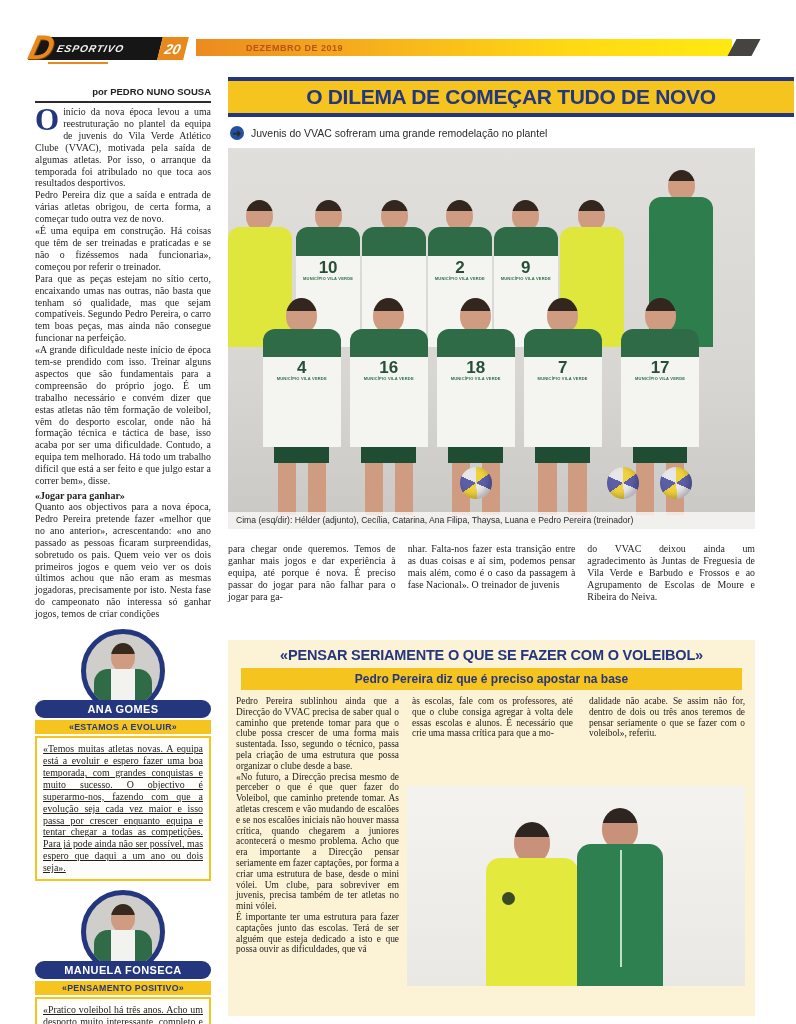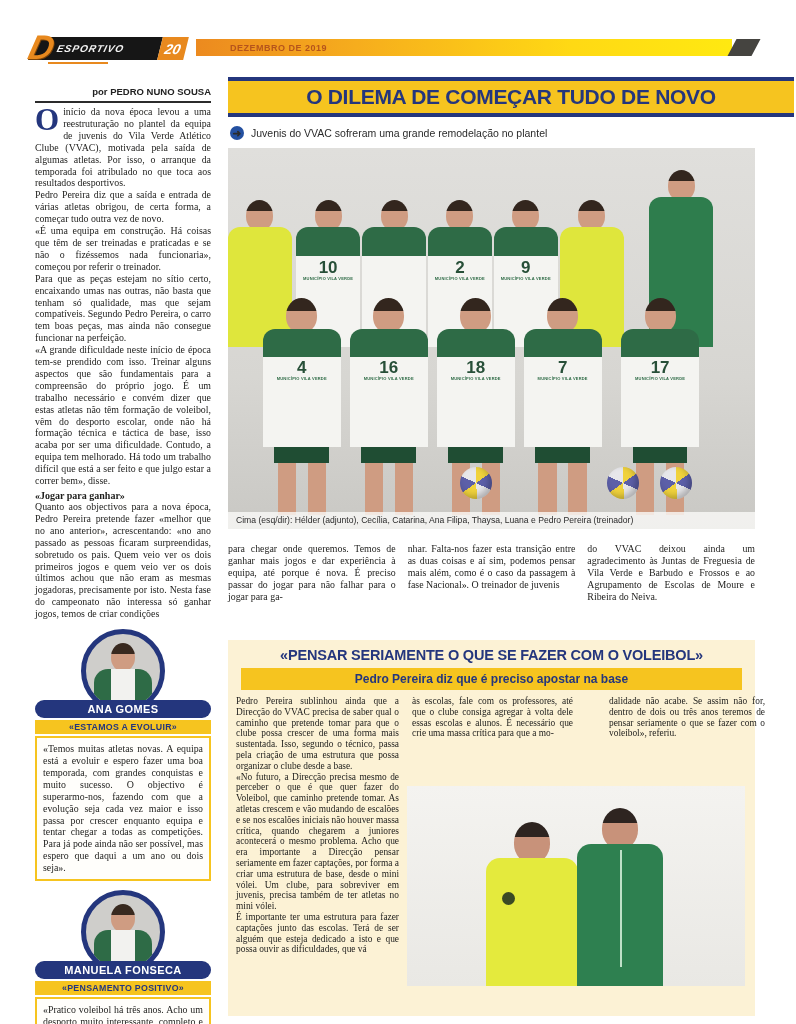--- a/index.html
+++ b/index.html
@@ -14,21 +14,21 @@
         text-shadow:1px 1px 0 #7a4308;}
   .logo-text{margin-left:22px;font-family:"Liberation Sans",sans-serif;font-style:italic;
         font-weight:bold;font-size:10px;color:#f3f3f3;letter-spacing:1px;}
   .logo-page{position:absolute;right:-26px;top:0;width:26px;height:23px;background:#e8891e;
         color:#fff;font-family:"Liberation Sans",sans-serif;font-style:italic;font-weight:bold;
         font-size:14px;display:flex;align-items:center;justify-content:center;}
   .logo-tag{position:absolute;left:48px;top:62px;width:60px;height:2px;background:#e8891e;}
   .date-bar{position:absolute;left:196px;top:39px;width:536px;height:17px;
         background:linear-gradient(90deg,#ec8a1f 0%,#f6ad1d 30%,#ffd914 70%,#ffe911 100%);
         display:flex;align-items:center;}
-  .date-bar span{margin-left:14px;font-family:"Liberation Sans",sans-serif;font-weight:bold;
+  .date-bar span{margin-left:30px;font-family:"Liberation Sans",sans-serif;font-weight:bold;
         font-size:9px;color:#b5541c;letter-spacing:.5px;padding-left:20px;}
   .date-cap{position:absolute;left:732px;top:39px;width:24px;height:17px;background:#454440;
         transform:skewX(-28deg);}
 
   .byline{position:absolute;left:35px;top:86px;width:176px;text-align:right;
         font-family:"Liberation Sans",sans-serif;font-weight:bold;font-size:9.5px;color:#222;
         padding-bottom:4px;border-bottom:2.5px solid #2b2b2b;}
 
   
   .left-col{position:absolute;left:35px;top:106px;width:176px;}
@@ -45,21 +45,21 @@
         border-radius:50% 50% 46% 46%;background:linear-gradient(180deg,#38291f 0 38%,#cf9c82 38%);}
   .mini-torso{position:absolute;left:50%;top:35px;transform:translateX(-50%);width:58px;height:40px;
         border-radius:14px 14px 0 0;
         background:linear-gradient(90deg,#2e6b46 0 30%,#f2f2ef 30% 70%,#2e6b46 70%);}
   .pname{position:relative;z-index:2;background:#24367d;color:#fff;border-radius:9px;
         font-family:"Liberation Sans",sans-serif;font-weight:bold;font-size:11px;
         padding:3px 0 3px 0;letter-spacing:.4px;}
   .pquote{background:#f6c41f;color:#24367d;font-family:"Liberation Sans",sans-serif;
         font-weight:bold;font-size:8.8px;padding:2px 0;margin-top:2px;letter-spacing:.3px;}
   .ptext{border:2px solid #f6c41f;background:#fffefb;margin-top:2px;padding:5px 6px;
-        font-size:9.9px;line-height:11.9px;text-align:justify;}
+        font-size:9.9px;line-height:11.9px;text-align:justify;text-decoration:underline;}
 
   
   .main-col{position:absolute;left:228px;top:0;width:527px;}
   .banner{position:absolute;left:0;top:77px;width:566px;}
   .banner .rule{height:4px;background:#24367d;}
   .banner .yellow{background:#f6c41f;height:32px;display:flex;align-items:center;justify-content:center;}
   .banner .yellow h1{margin:0;font-family:"Liberation Sans",sans-serif;font-weight:bold;
         font-size:21px;color:#24367d;letter-spacing:-.3px;}
   .standfirst{position:absolute;left:2px;top:126px;display:flex;align-items:center;gap:7px;}
   .arrow-ico{width:14px;height:14px;border-radius:50%;background:#2450a0;color:#fff;
@@ -105,21 +105,21 @@
   
   .art2{position:absolute;left:0;top:640px;width:527px;height:376px;background:#fcf2d5;}
   .art2 h2{margin:7px 6px 0 6px;text-align:center;font-family:"Liberation Sans",sans-serif;
         font-weight:bold;font-size:14.5px;color:#24367d;letter-spacing:-.2px;}
   .art2-sub{margin:5px 13px 0 13px;background:#f6c41f;padding:4px 0;text-align:center;
         font-family:"Liberation Sans",sans-serif;font-weight:bold;font-size:12px;color:#24367d;}
   .art2 .tcol{position:absolute;}
   .art2 .tcol p{margin:0 0 0 0;font-size:9.4px;line-height:10.8px;text-align:justify;}
   .tcol1{left:8px;top:56px;width:163px;}
   .tcol2{left:184px;top:56px;width:161px;}
-  .tcol3{left:381px;top:56px;width:156px;font-family:Liberation Serif, serif;}
+  .tcol3{left:361px;top:56px;width:156px;font-family:Liberation Serif, serif;}
   .photo2{position:absolute;left:179px;top:146px;width:338px;height:200px;overflow:hidden;
         background:linear-gradient(180deg,#f4f3f0 0%,#e9e8e4 100%);}
   .p2-head{border-radius:50% 50% 46% 46%;width:36px;height:41px;
         background:linear-gradient(180deg,#2e2420 0 36%,#c8927a 36%);}
   .p2-torso{margin-top:-5px;border-radius:14px 14px 0 0;position:relative;}
   .p2a{position:absolute;left:37%;top:36px;transform:translateX(-50%);
         display:flex;flex-direction:column;align-items:center;}
   .p2a .p2-torso{width:92px;height:130px;background:#e4ea3d;}
   .badge{position:absolute;left:16px;top:34px;width:13px;height:13px;border-radius:50%;
         background:#3a4a24;}

